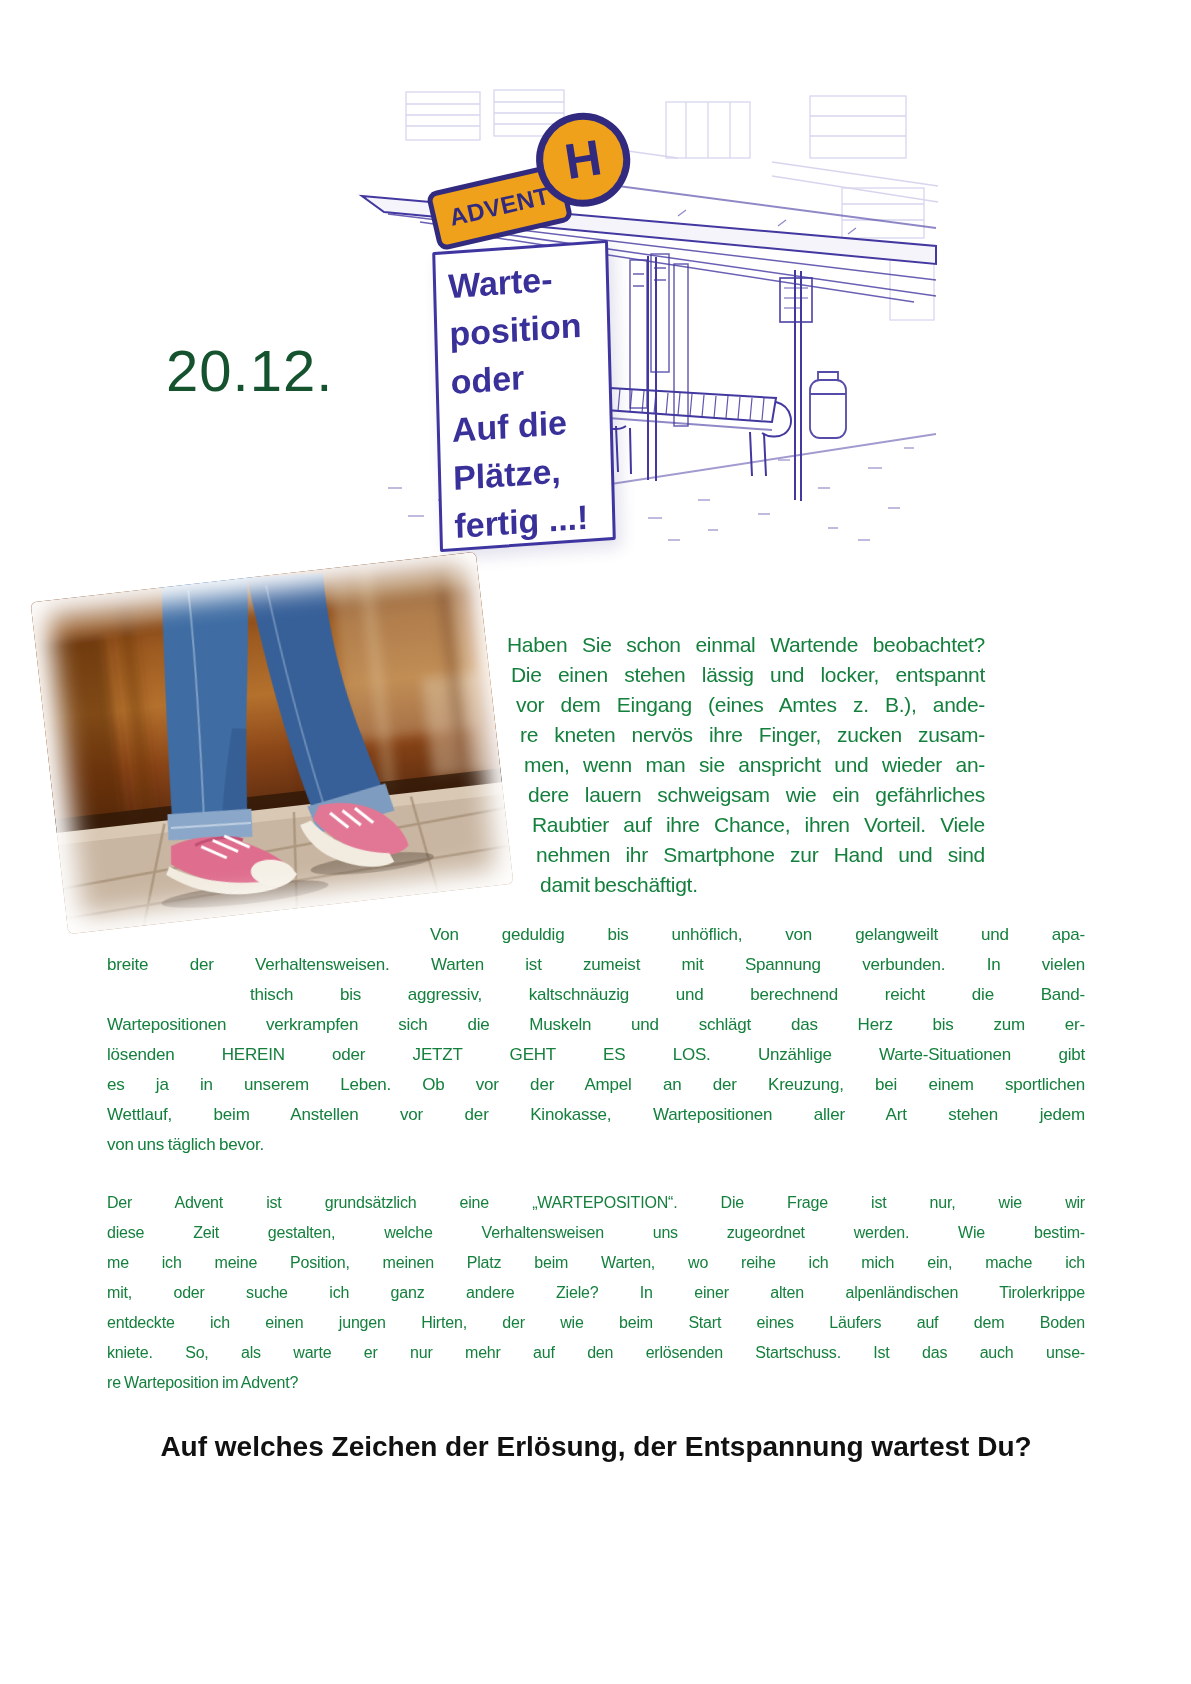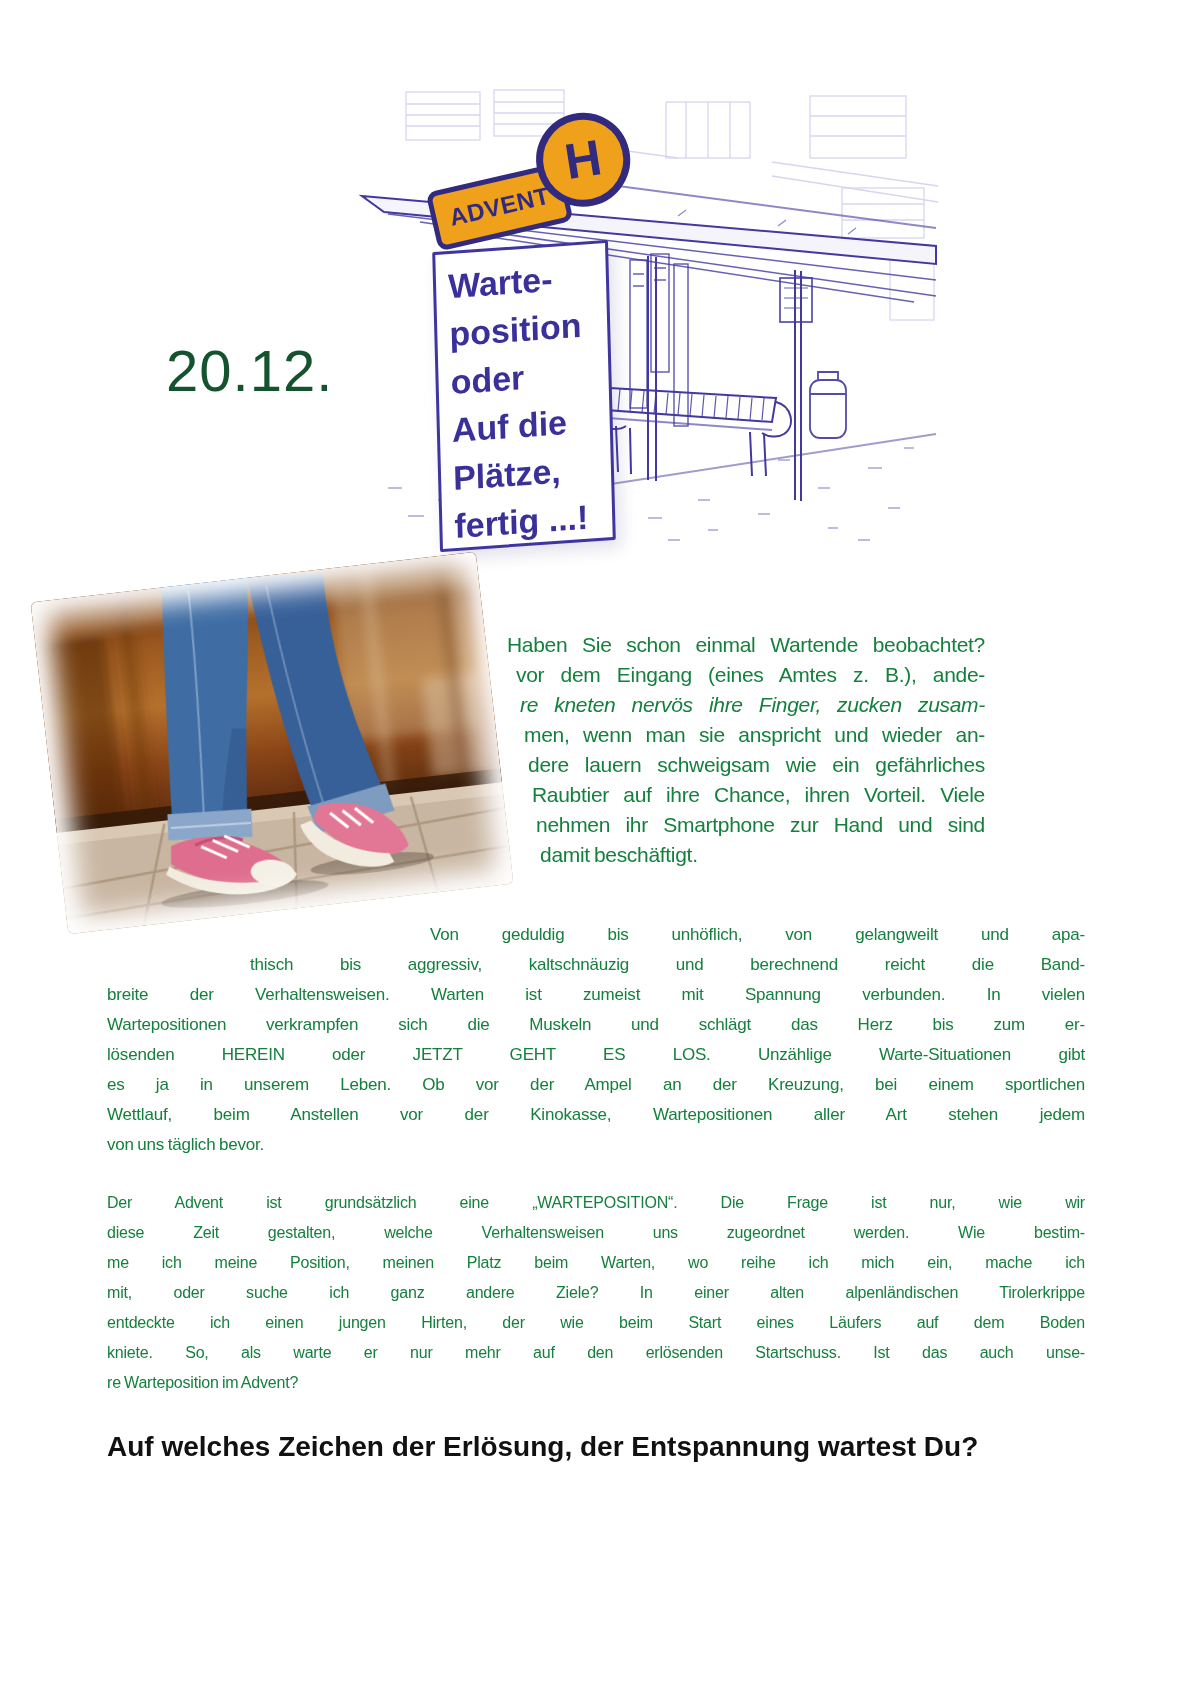--- a/index.html
+++ b/index.html
@@ -45,21 +45,21 @@
   .para{position:absolute;color:#15803d;}
   .para .line{text-align:justify;text-align-last:justify;height:30px;line-height:30px;}
   .para .line.nj{text-align:center;text-align-last:left;}
   #p1{left:107px;top:630px;width:878px;font-size:21px;
       letter-spacing:-.3px;word-spacing:-1.5px;}
   #p2{left:107px;top:920px;width:978px;font-size:17px;
       letter-spacing:-.2px;word-spacing:-1px;}
   #p3{left:107px;top:1188px;width:978px;font-size:16px;
       letter-spacing:-.2px;word-spacing:-1px;}
   .headline{position:absolute;left:107px;top:1430px;width:978px;
-            font-size:28px;line-height:34px;font-weight:bold;color:#111;}
+            font-size:28px;line-height:34px;font-weight:bold;color:#111;text-align:center;}
 </style>
 </head>
 <body>
 
 <div class="page">
 
   <div class="date">20.12.</div>
 
   <div class="illu">
     <svg width="600" height="465" viewBox="0 0 600 465">
@@ -201,34 +201,35 @@
         <path d="M252,260 C270,276 300,286 334,282 L340,290 C328,300 298,302 272,292 C256,285 246,274 242,266 Z" fill="#f2ece0"></path>
         <path d="M282,246 L302,258 M294,242 L314,254 M270,250 L290,262" stroke="#ffffff" stroke-width="3" fill="none"></path>
       </g>
     </svg>
     <div class="photo-fade"></div>
   </div>
 
   <div class="para" id="p1">
 
   <div class="line" style="margin-left: 400px;">Haben Sie schon einmal Wartende beobachtet?</div>
+      <div class="line" style="margin-left: 404px;">Die einen stehen lässig und locker, entspannt</div>
       <div class="line" style="margin-left: 409px;">vor dem Eingang (eines Amtes z. B.), ande-</div>
-      <div class="line" style="margin-left: 413px; font-style: italic;">re kneten nervös ihre Finger, zucken zusam-</div>
+      <div class="line" style="margin-left: 413px;">re kneten nervös ihre Finger, zucken zusam-</div>
       <div class="line" style="margin-left: 417px;">men, wenn man sie anspricht und wieder an-</div>
       <div class="line" style="margin-left: 421px;">dere lauern schweigsam wie ein gefährliches</div>
       <div class="line" style="margin-left: 425px;">Raubtier auf ihre Chance, ihren Vorteil. Viele</div>
       <div class="line" style="margin-left: 429px;">nehmen ihr Smartphone zur Hand und sind</div>
       <div class="line nj" style="margin-left: 433px;">damit beschäftigt.</div>
     </div>
 
   <div class="para" id="p2">
 
   <div class="line" style="margin-left: 323px;">Von geduldig bis unhöflich, von gelangweilt und apa-</div>
+      <div class="line">breite der Verhaltensweisen. Warten ist zumeist mit Spannung verbunden. In vielen</div>
       <div class="line" style="margin-left: 143px;">thisch bis aggressiv, kaltschnäuzig und berechnend reicht die Band-</div>
-      <div class="line">breite der Verhaltensweisen. Warten ist zumeist mit Spannung verbunden. In vielen</div>
       <div class="line">Wartepositionen verkrampfen sich die Muskeln und schlägt das Herz bis zum er-</div>
       <div class="line">lösenden HEREIN oder JETZT GEHT ES LOS. Unzählige Warte-Situationen gibt</div>
       <div class="line">es ja in unserem Leben. Ob vor der Ampel an der Kreuzung, bei einem sportlichen</div>
       <div class="line">Wettlauf, beim Anstellen vor der Kinokasse, Wartepositionen aller Art stehen jedem</div>
       <div class="line nj">von uns täglich bevor.</div>
     </div>
 
   <div class="para" id="p3">
 
   <div class="line">Der Advent ist grundsätzlich eine „WARTEPOSITION“. Die Frage ist nur, wie wir</div>

